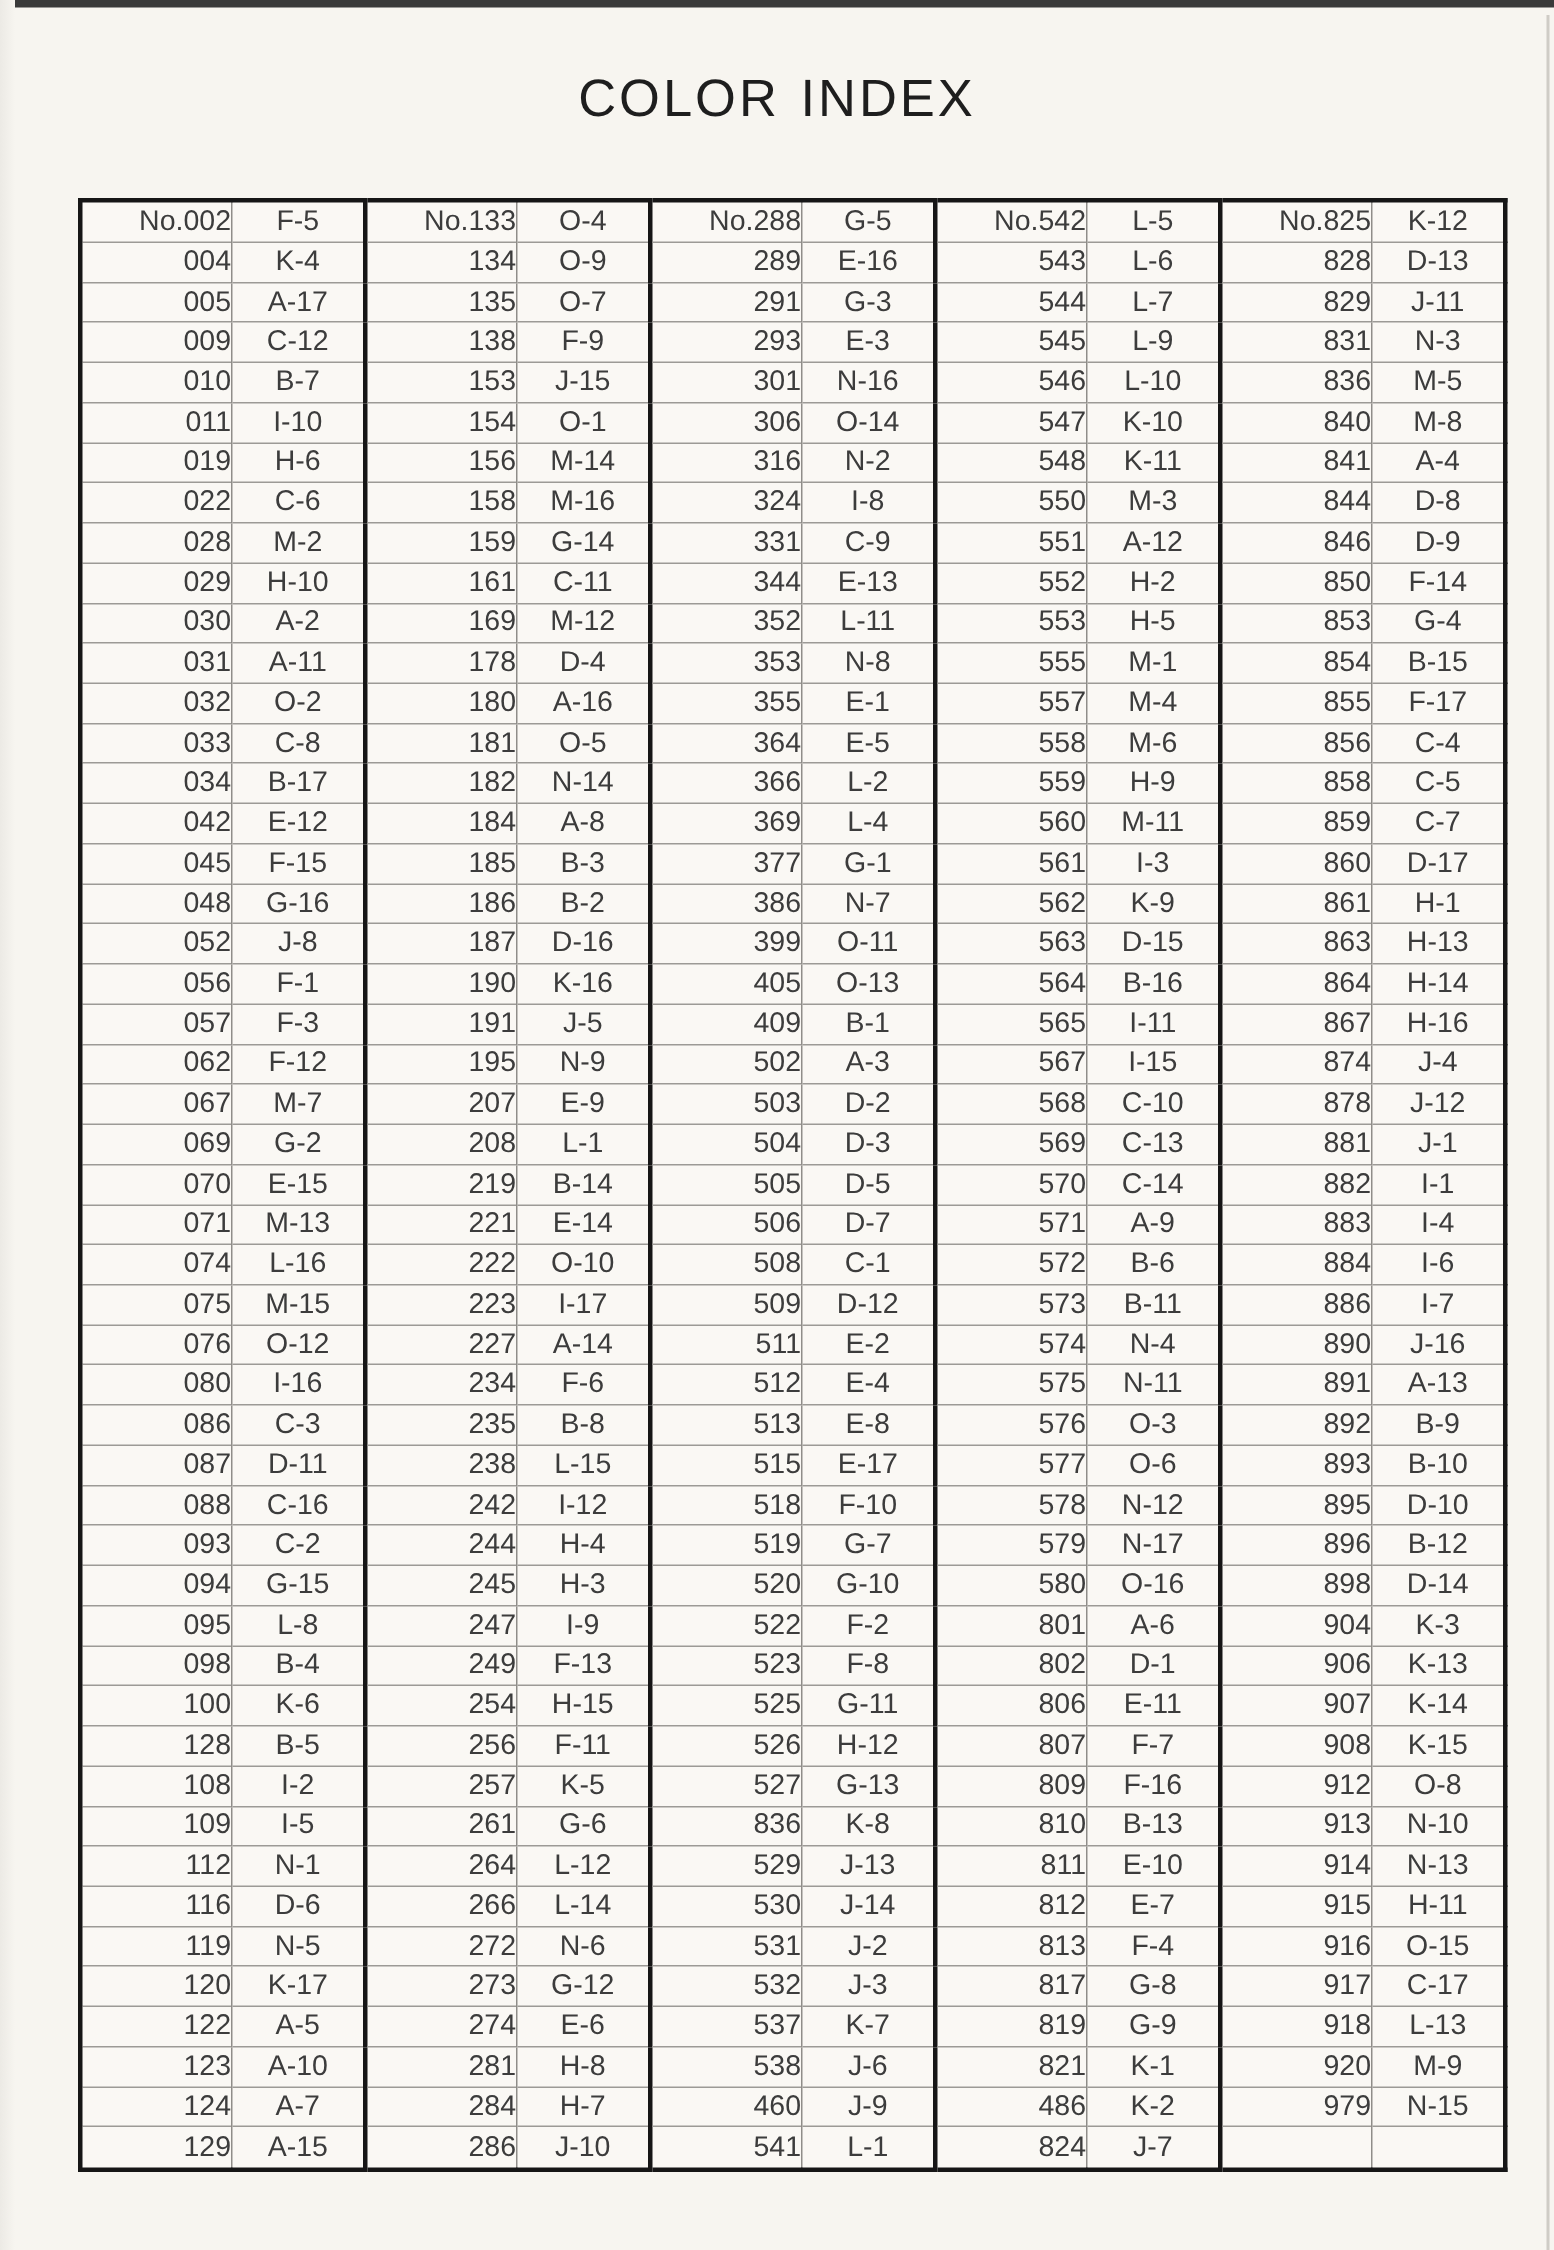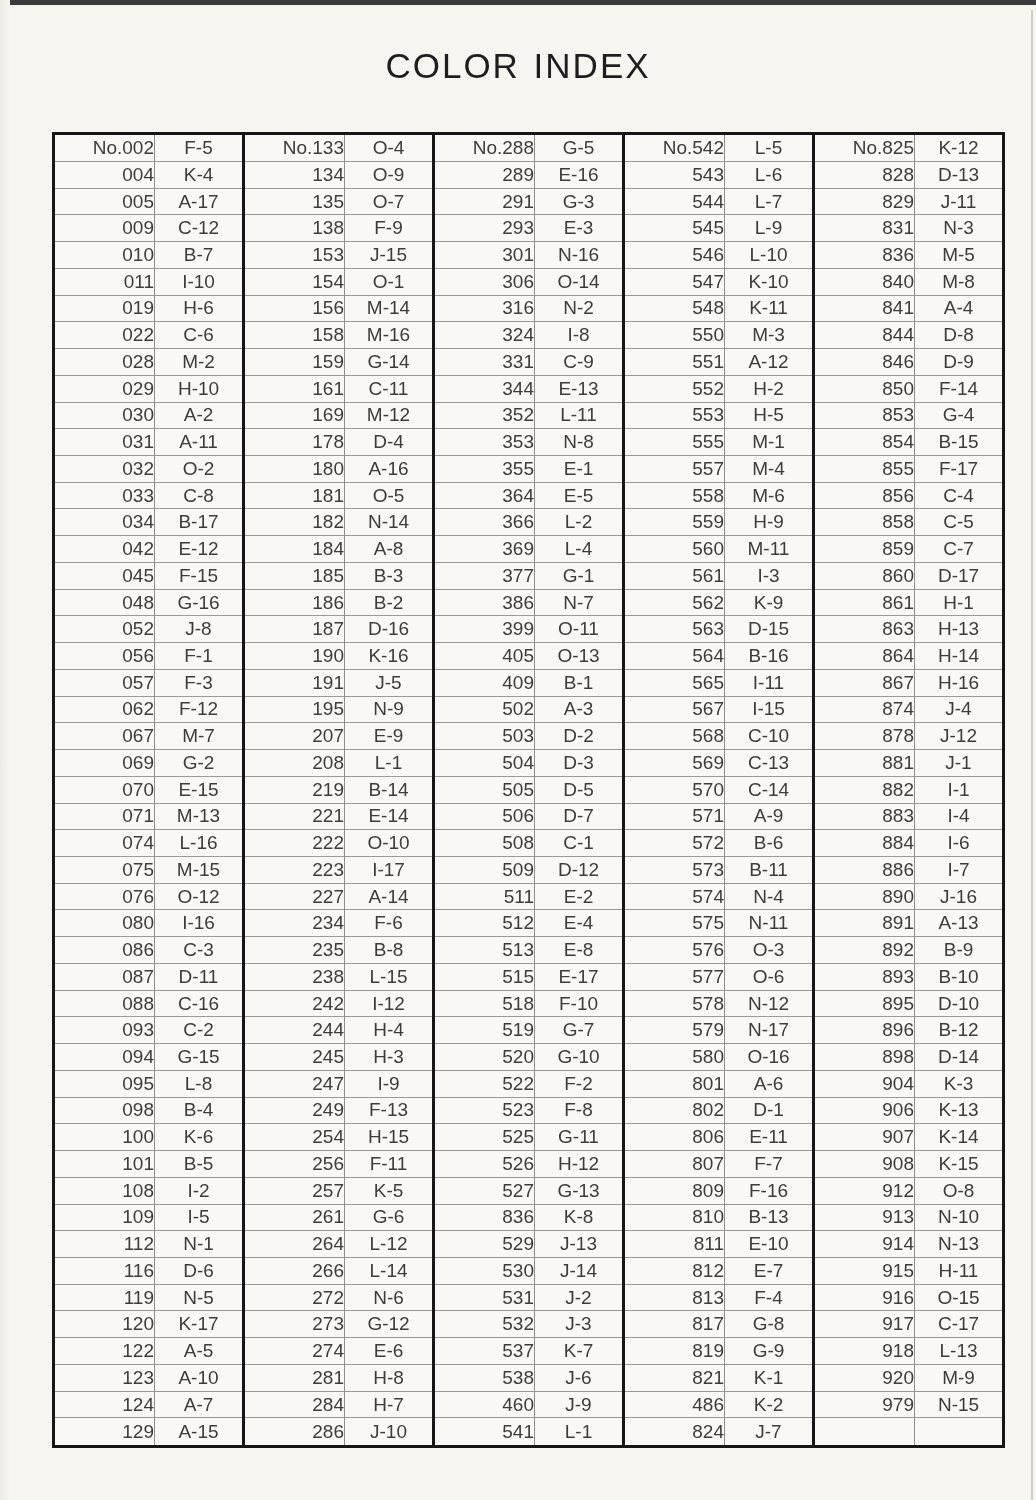--- a/index.html
+++ b/index.html
@@ -529,21 +529,21 @@
           <td class="no-cell group-start">254</td>
           <td class="code-cell">H-15</td>
           <td class="no-cell group-start">525</td>
           <td class="code-cell">G-11</td>
           <td class="no-cell group-start">806</td>
           <td class="code-cell">E-11</td>
           <td class="no-cell group-start">907</td>
           <td class="code-cell">K-14</td>
         </tr>
         <tr>
-          <td class="no-cell">101</td>
+          <td class="no-cell">128</td>
           <td class="code-cell">B-5</td>
           <td class="no-cell group-start">256</td>
           <td class="code-cell">F-11</td>
           <td class="no-cell group-start">526</td>
           <td class="code-cell">H-12</td>
           <td class="no-cell group-start">807</td>
           <td class="code-cell">F-7</td>
           <td class="no-cell group-start">908</td>
           <td class="code-cell">K-15</td>
         </tr>

